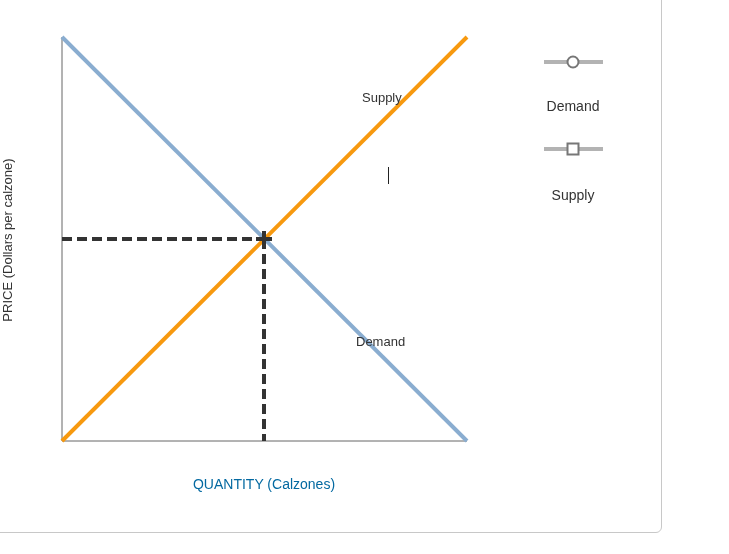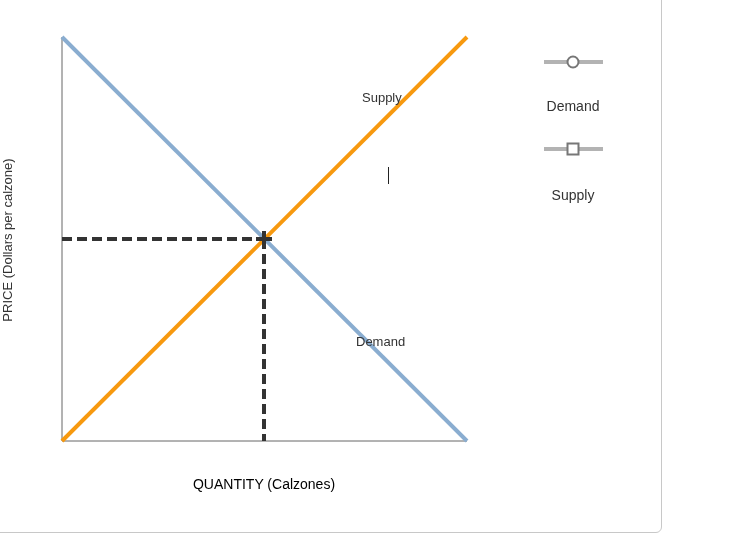--- a/index.html
+++ b/index.html
@@ -4,21 +4,21 @@
 <style>
   html, body { margin: 0; padding: 0; background: #ffffff; }
   body { width: 729px; height: 554px; position: relative; overflow: hidden;
          font-family: "Liberation Sans", "DejaVu Sans", sans-serif; }
   .frame { position: absolute; left: -2px; top: -2px; width: 664px; height: 535px;
            border: 1px solid #c8c8c8; border-radius: 0 0 6px 0; box-sizing: border-box; }
   .ylabel { position: absolute; left: -92px; top: 232px; width: 200px; height: 16px;
             transform: rotate(-90deg); transform-origin: center; text-align: center;
             font-size: 13px; color: #333; white-space: nowrap; }
   .xlabel { position: absolute; left: 164px; top: 476px; width: 200px; text-align: center;
-            font-size: 14px; color: #000000; }
+            font-size: 14px; color: #0369a1; }
   svg { position: absolute; left: 0; top: 0; }
   .curve-label { font-size: 13px; fill: #333; }
   .legend-label { position: absolute; font-size: 14px; color: #333; width: 80px; text-align: center; }
   .cursor { position: absolute; left: 388px; top: 167px; width: 1px; height: 17px; background: #222; }
 </style>
 </head>
 <body>
 
 <div class="frame"></div>
 

